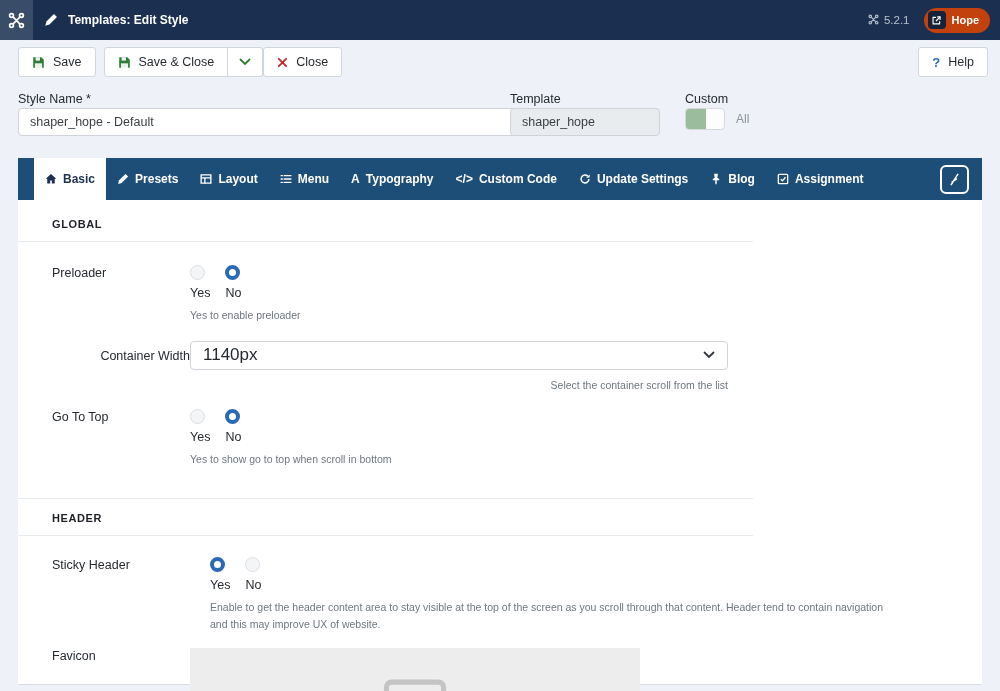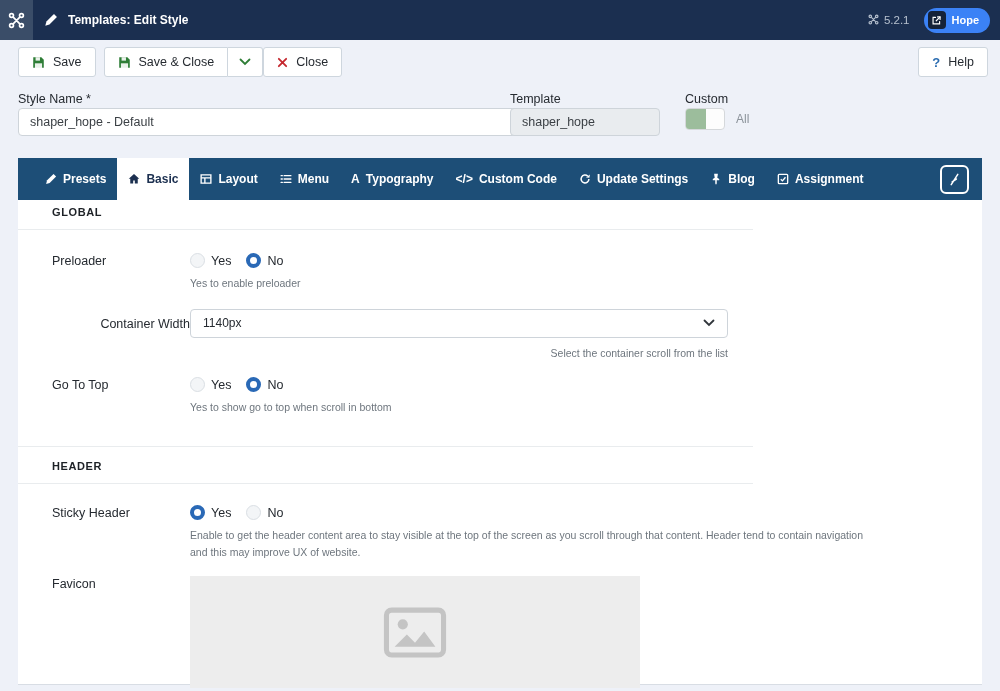--- a/index.html
+++ b/index.html
@@ -13,21 +13,21 @@
   }
   svg { display:block; }
 
   
   .navbar { height:40px; background:#1b2f50; display:flex; align-items:center; }
   .logo-box { width:33px; height:40px; background:#3a4d68; display:flex; align-items:center; justify-content:center; color:#fff; }
   .nav-brush { margin-left:11px; color:#fff; }
   .nav-title { margin-left:10px; color:#fff; font-size:12px; font-weight:bold; }
   .nav-spacer { flex:1; }
   .nav-version { display:flex; align-items:flex-start; gap:5px; color:#b6c0ce; font-size:11.5px; margin-right:14px; }
-  .hope-pill { height:25px; border-radius:13px; background:#3b82f6; display:flex; align-items:center; gap:6px; padding:0 11px 0 4px; margin-right:10px; cursor:pointer; }
+  .hope-pill { height:25px; border-radius:13px; background:#c2410c; display:flex; align-items:center; gap:6px; padding:0 11px 0 4px; margin-right:10px; cursor:pointer; }
   .pill-icon { width:18px; height:18px; border-radius:4px; background:#152238; display:flex; align-items:center; justify-content:center; }
   .hope-pill span { color:#fff; font-size:11px; font-weight:bold; }
 
   
   .toolbar { height:44px; display:flex; align-items:center; padding:0 12px 0 18px; }
   .btn { height:30px; background:#fff; border:1px solid #ced6de; border-radius:3px;
          display:inline-flex; align-items:center; gap:8px; padding:0 13px;
          font-size:12.5px; color:#262b31; cursor:pointer; }
   .btn + .btn { margin-left:8px; }
   .btn-group { display:inline-flex; margin-left:8px; }
@@ -54,33 +54,33 @@
   .tab { display:flex; align-items:center; gap:6px; color:#fff; font-size:12px; font-weight:bold;
          padding:0 11px; height:42px; cursor:pointer; white-space:nowrap; }
   .tab.active { background:#fff; color:#1c3050; }
   .tab .glyph { font-size:12px; font-weight:bold; }
   .brand { margin-left:auto; margin-right:13px; display:flex; align-items:center; gap:8px; color:#fff; }
   .brand-badge { width:29px; height:29px; border:2px solid #fff; border-radius:6px;
                  display:flex; align-items:center; justify-content:center; }
 
   
   .content { padding:0 34px; }
-  .sec-h { margin-top:6px; font-size:11px; font-weight:bold; letter-spacing:0.6px; color:#1d2126; }
+  .sec-h { margin-top:18px; font-size:11px; font-weight:bold; letter-spacing:0.6px; color:#1d2126; }
   hr.rule { border:0; border-top:1px solid #e9ecee; margin:11px 0 0 -34px; width:735px; }
   .row { display:flex; }
   .row-label { width:138px; font-size:12.5px; color:#252a30; padding-top:1px; flex-shrink:0; }
   .radios { display:flex; align-items:center; gap:15px; font-size:12.5px; color:#252a30; }
-  .radio-opt { display:flex; align-items:flex-end; gap:6px; cursor:pointer; }
+  .radio-opt { display:flex; align-items:flex-start; gap:6px; cursor:pointer;flex-direction:column; }
   .radio { width:15px; height:15px; border-radius:50%; }
   .radio.off { background:#f3f5f7; border:1px solid #dadfe4; }
   .radio.on  { background:#fff; border:4.5px solid #2a69b6; }
   .help { font-size:10.5px; color:#6e767e; margin-top:7px; max-width:690px; line-height:1.7; }
   .select { width:538px; height:29px; border:1px solid #ced4da; border-radius:4px; background:#fff;
             display:flex; align-items:center; justify-content:space-between; padding:0 12px;
-            font-size:12px; color:#252a30; cursor:pointer; }
+            font-size:17px; color:#252a30; cursor:pointer; }
   .preview { width:450px; height:112px; background:#ededed; display:flex; align-items:center; justify-content:center; }
 </style>
 </head>
 <body>
 
 <div class="navbar">
   <div class="logo-box">
     <svg width="17" height="17" viewBox="0 0 24 24" fill="none" stroke="currentColor" stroke-width="2.4" stroke-linecap="round">
       <path d="M8 8L16 16M16 8L8 16"></path>
       <circle cx="5" cy="5" r="2.7"></circle>
@@ -165,31 +165,31 @@
   <label style="left:685px; top:8px;">Custom</label>
   <div class="toggle">
       <span class="half-on"></span>
     </div>
   <span class="toggle-state">All</span>
 </div>
 
 <div class="panel">
 
   <div class="tabbar">
-    <div class="tab">
-      <svg width="12" height="12" viewBox="0 0 16 16" fill="currentColor">
-          <path d="M11.4 1.2l3.4 3.4-8.6 8.6-4.7 1.3 1.3-4.7z"></path>
-        </svg>
-      <span>Presets</span>
-    </div>
     <div class="tab active">
       <svg width="12" height="12" viewBox="0 0 16 16" fill="currentColor">
           <path d="M8 1.2L1 7.6h2V14h3.9v-3.9h2.2V14H13V7.6h2z"></path>
         </svg>
       <span>Basic</span>
+    </div>
+    <div class="tab">
+      <svg width="12" height="12" viewBox="0 0 16 16" fill="currentColor">
+          <path d="M11.4 1.2l3.4 3.4-8.6 8.6-4.7 1.3 1.3-4.7z"></path>
+        </svg>
+      <span>Presets</span>
     </div>
     <div class="tab">
       <svg width="12" height="12" viewBox="0 0 16 16" fill="none" stroke="currentColor" stroke-width="1.8">
           <path d="M1.5 2.5h13v11h-13z"></path>
           <path d="M1.5 6.5h13M6.5 6.5v7"></path>
         </svg>
       <span>Layout</span>
     </div>
     <div class="tab">
       <svg width="12" height="12" viewBox="0 0 16 16" stroke="currentColor" stroke-width="1.8" stroke-linecap="round">
@@ -285,21 +285,21 @@
           </span>
         </div>
         <div class="help">Yes to show go to top when scroll in bottom</div>
       </div>
     </div>
 
     <hr class="rule" style="margin-top:29px;">
     <div class="sec-h" style="margin-top:13px;">HEADER</div>
     <hr class="rule">
 
-    <div class="row" style="margin-top:21px;">
+    <div class="row" style="margin-top:21px;gap:20px;">
       <div class="row-label">Sticky Header</div>
       <div>
         <div class="radios">
           <span class="radio-opt">
             <span class="radio on"></span>
             <span>Yes</span>
           </span>
           <span class="radio-opt">
             <span class="radio off"></span>
             <span>No</span>

